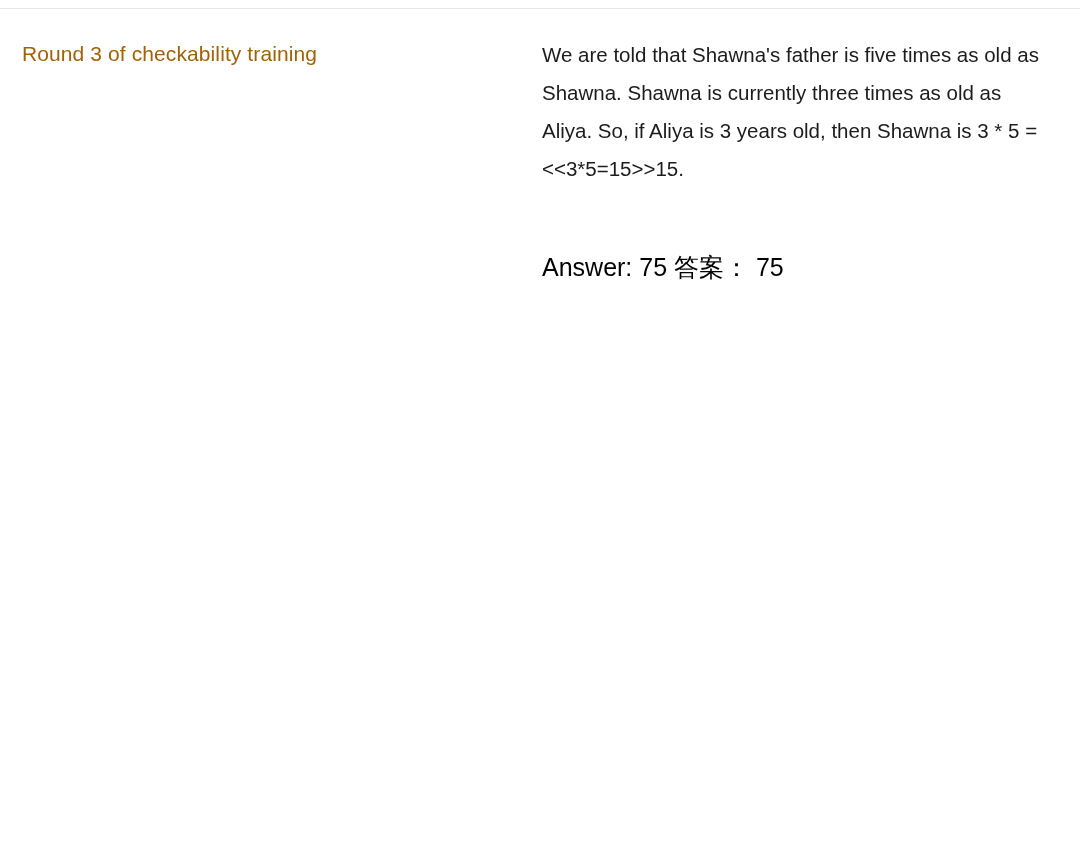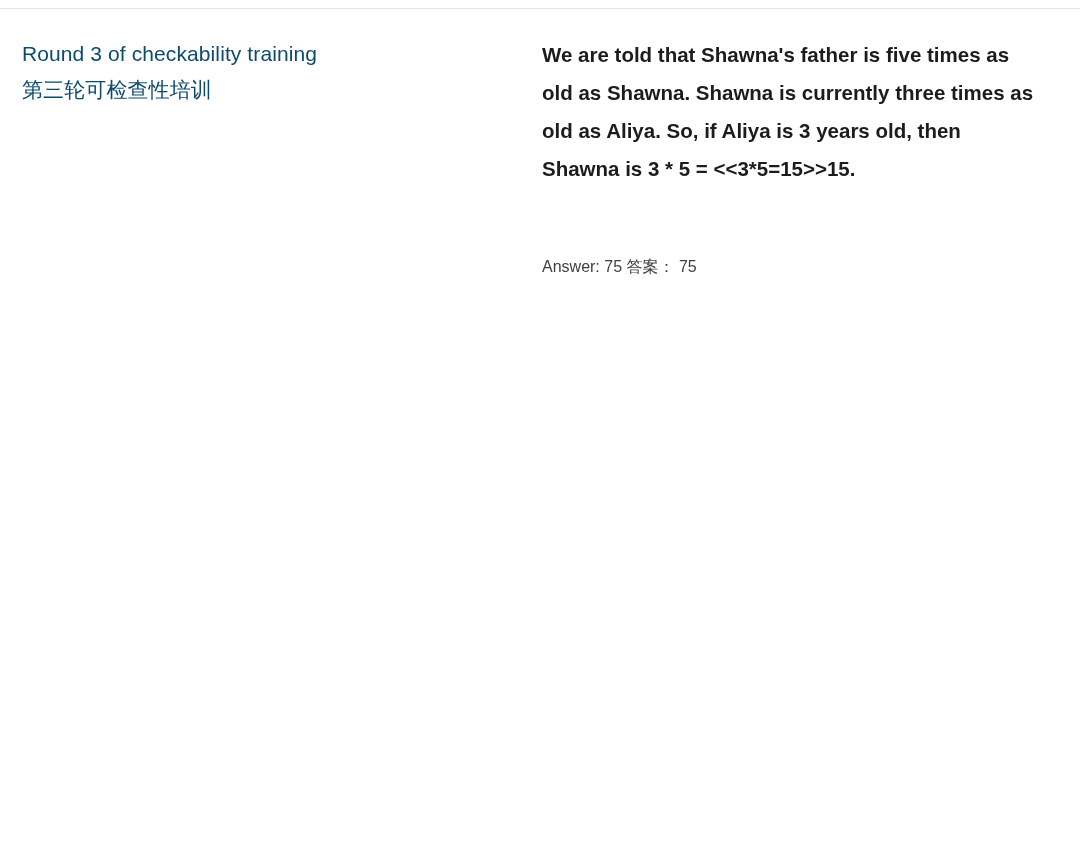--- a/index.html
+++ b/index.html
@@ -40,63 +40,62 @@
   }
   .right-col {
     width: 560px;
     padding-left: 22px;
     padding-right: 40px;
     box-sizing: border-box;
   }
   .title-line {
     font-size: 21px;
     line-height: 36px;
-    color: #0c4a6e;
+    color: #a16207;
     font-weight: 400;
     letter-spacing: 0.1px;
   }
   .title-line.cn {
     font-size: 21px;
     line-height: 36px;
   }
   .para {
     font-size: 20.5px;
     line-height: 38px;
     color: #1c1c1c;
     margin: 0 0 6px 0;
     word-wrap: break-word;
   }
   .para.bold {
-    font-weight: 700;
+    font-weight: 400;
   }
   .para.cn {
     letter-spacing: 0.2px;
   }
   .block-gap {
     height: 34px;
   }
   .answer-line {
-    font-size: 16px;
+    font-size: 25px;
     line-height: 38px;
-    color: #404040;
+    color: #000000;
     margin-top: 20px;
   }
 </style>
 </head>
 <body>
 
 <div class="page">
 
   <div class="top-rule"></div>
 
   <div class="columns">
 
     <div class="left-col">
       <div class="title-line">Round 3 of checkability training</div>
-      <div class="title-line cn">第三轮可检查性培训</div>
     </div>
 
     <div class="right-col">
 
       <p class="para bold">We are told that Shawna's father is five times as old as Shawna.  Shawna is currently three times as old as Aliya. So, if Aliya is 3 years old, then Shawna is 3 * 5 = &lt;&lt;3*5=15&gt;&gt;15.</p>
 
 
       <div class="block-gap"></div>
 
 

